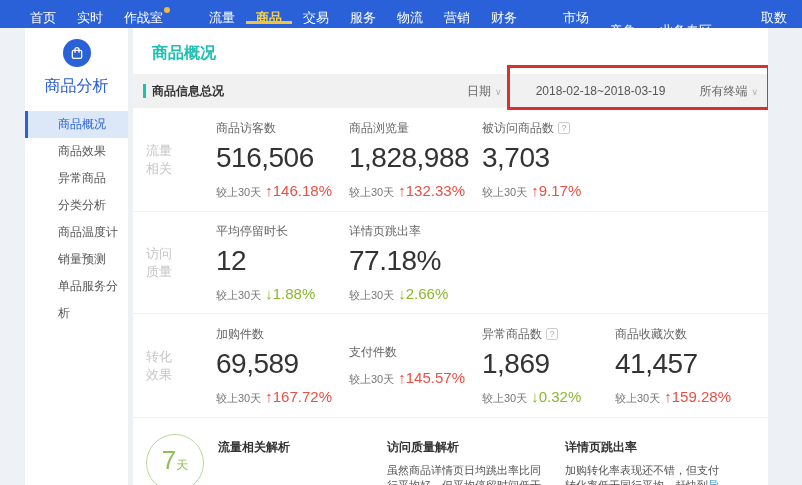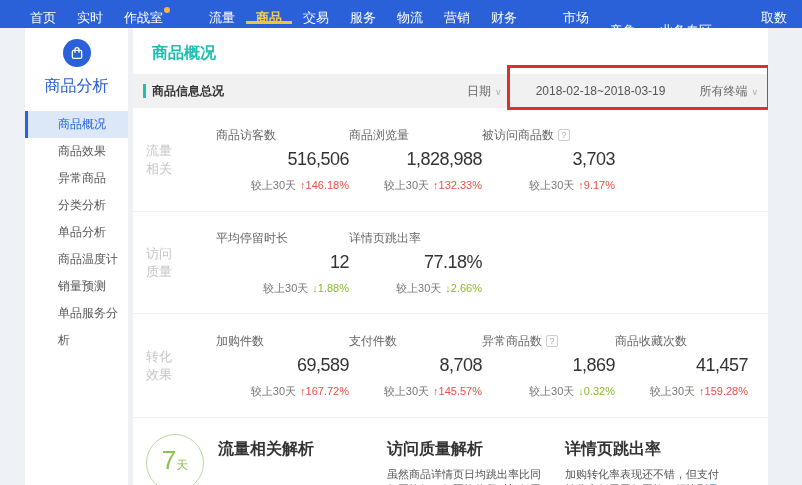--- a/index.html
+++ b/index.html
@@ -54,40 +54,40 @@
 
   .annotation { position:absolute; left:374px; top:37px; width:263px; height:45px;
     border:3px solid #d9322e; pointer-events:none; }
 
   
   .mrow { display:flex; align-items:center; height:104px;
     border-bottom:1px solid #f2f2f2; }
   .mrow.r2 { height:102px; } .mrow.r3 { height:103px; border-bottom:none; }
   .group-label { width:70px; margin-left:13px; font-size:13px; color:#c6c6c6;
     line-height:18px; }
-  .cell { width:133px;text-align:right; }
+  .cell { width:133px; }
   .cell-label { font-size:12px; color:#666; display:flex; align-items:center; }
   .help { display:inline-flex; align-items:center; justify-content:center;
     width:12px; height:12px; margin-left:4px; border:1px solid #ccc;
     border-radius:2px; font-size:9px; color:#aaa; cursor:pointer; }
-  .cell-value { margin-top:5px; font-size:18px; color:#333; letter-spacing:-.5px; }
+  .cell-value { margin-top:5px; font-size:28px; color:#333; letter-spacing:-.5px; }
   .cell-cmp { margin-top:8px; font-size:11px; color:#777; }
-  .delta { margin-left:4px; font-size:11px; }
+  .delta { margin-left:4px; font-size:15px; }
   .up { color:#ea4f44; } .down { color:#8bb82d; }
 
   
   .insights { position:relative; height:71px; border-top:1px solid #f2f2f2; }
   .badge { position:absolute; left:13px; top:16px; width:58px; height:58px;
     border:1px solid #b7db9d; border-radius:50%; text-align:center; color:#8cc152; }
   .badge-num { font-size:26px; line-height:38px; margin-top:6px; }
   .badge-num .unit { font-size:12px; }
   .badge-cap { font-size:10px; }
   .icol { position:absolute; top:21px; width:160px; }
   .icol.c1 { left:85px; } .icol.c2 { left:254px; } .icol.c3 { left:432px; }
-  .icol-title { font-size:16px; font-weight:bold; color:#333; }
+  .icol-title { font-size:12px; font-weight:bold; color:#333; }
   .icol-text { margin-top:7px; font-size:11px; color:#555; line-height:15px; }
   .seg-link { color:#3f97d6; cursor:pointer; }
 </style>
 </head>
 <body>
 
 <div class="stage">
 
   <div class="topnav">
     <span class="nav-item">首页</span>
@@ -120,21 +120,20 @@
           <path d="M9 11V7a3 3 0 0 1 6 0v4" fill="none" stroke="#fff" stroke-width="2" stroke-linecap="round"></path>
         </svg>
       </span>
       <div class="side-group">商品分析</div>
     </div>
     <div class="side-list">
       <div class="side-item active">商品概况</div>
       <div class="side-item">商品效果</div>
       <div class="side-item">异常商品</div>
       <div class="side-item">分类分析</div>
-      <div class="side-item">单品分析</div>
       <div class="side-item">商品温度计</div>
       <div class="side-item">销量预测</div>
       <div class="side-item">单品服务分析</div>
     </div>
   </div>
 
   <div class="card">
     <div class="page-title">商品概况</div>
 
     <div class="section-bar">
@@ -196,21 +195,20 @@
         <div>转化</div>
           <div>效果</div>
       </div>
       <div class="cell">
         <div class="cell-label">加购件数</div>
         <div class="cell-value">69,589</div>
         <div class="cell-cmp"><span>较上30天</span><span class="delta up">↑167.72%</span></div>
       </div>
       <div class="cell">
         <div class="cell-label">支付件数</div>
-        <div class="cell-value">8,708</div>
         <div class="cell-cmp"><span>较上30天</span><span class="delta up">↑145.57%</span></div>
       </div>
       <div class="cell">
         <div class="cell-label">
             <span>异常商品数</span>
             <span class="help">?</span>
           </div>
         <div class="cell-value">1,869</div>
         <div class="cell-cmp"><span>较上30天</span><span class="delta down">↓0.32%</span></div>
       </div>

